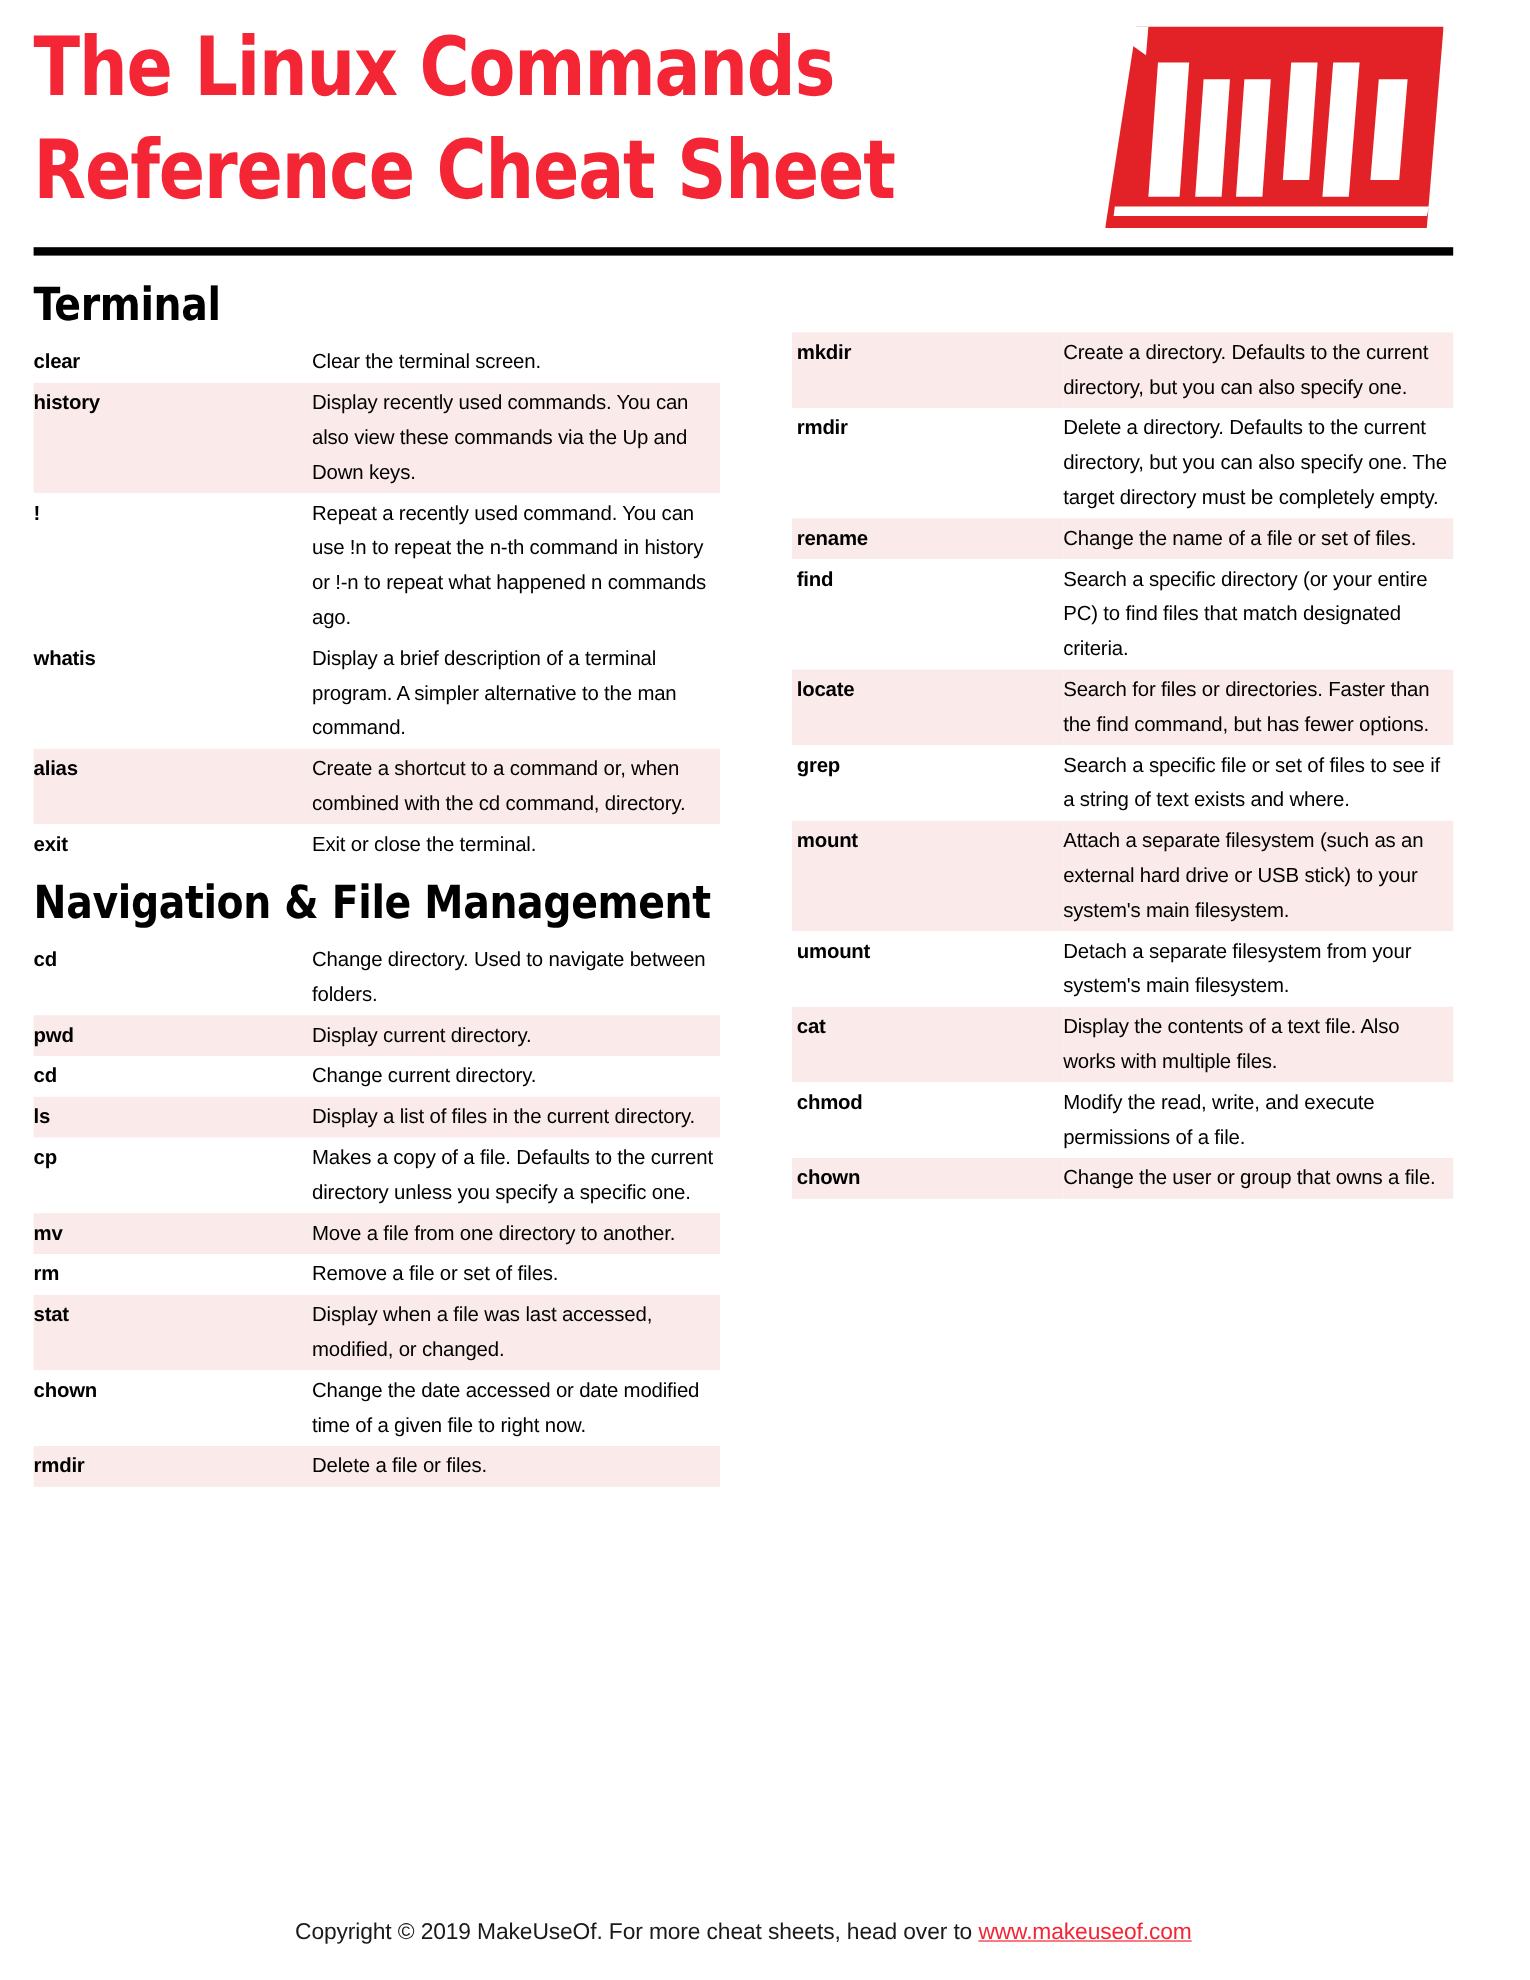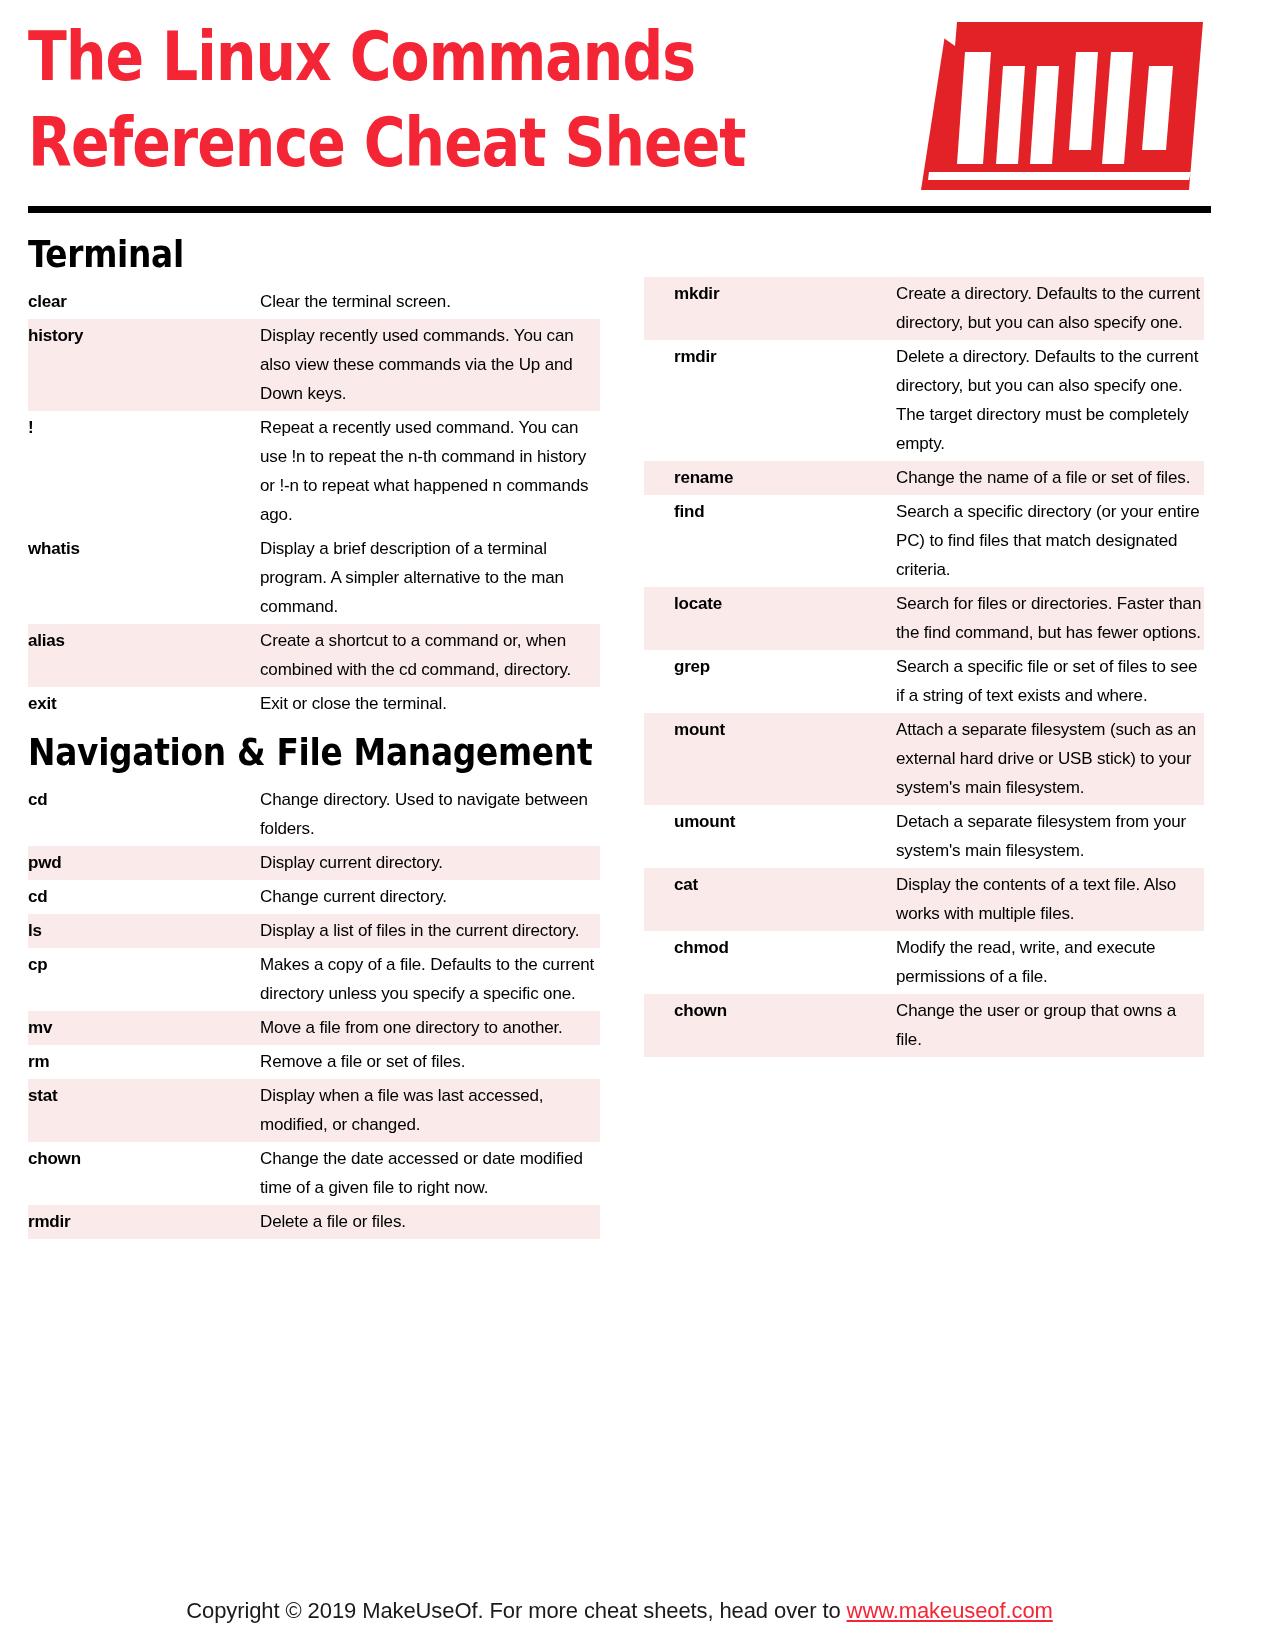--- a/index.html
+++ b/index.html
@@ -58,21 +58,21 @@
 
   .rule {
     height: 7px;
     background: #000000;
     margin-top: 6px;
   }
 
   
   .columns {
     display: flex;
-    gap: 0px;
+    gap: 16px;
     margin-top: 10px;
   }
   .col {
     width: 588px;
     box-sizing: border-box;
   }
   .col-left { padding-right: 16px; }
   .col-right { padding-left: 28px; padding-top: 54px; }
 
   .section-title {
@@ -105,30 +105,30 @@
     padding-left: 13px;
     letter-spacing: -0.2px;
   }
   td.desc {
     padding-right: 4px;
     letter-spacing: -0.15px;
   }
   tr.alt td { background: #fbeaea; }
   tr.plain td { background: #ffffff; }
 
-  .col-right td.cmd { width: 222px; padding-left: 30px; }
+  .col-right td.cmd { width: 222px; padding-left: 4px; }
 
   
   .footer {
     position: absolute;
     left: 0;
     right: 0;
     bottom: 28px;
     text-align: center;
-    font-size: 22px;
+    font-size: 19px;
     line-height: 22px;
     color: #1a1a1a;
     letter-spacing: -0.1px;
   }
   .footer .url { color: #f42534; }
 </style>
 </head>
 <body>
 
 <div class="page">

